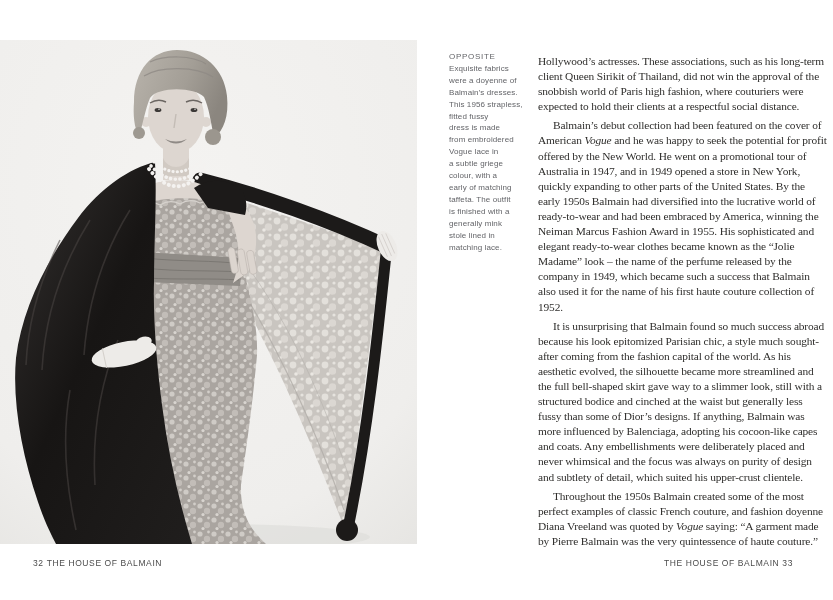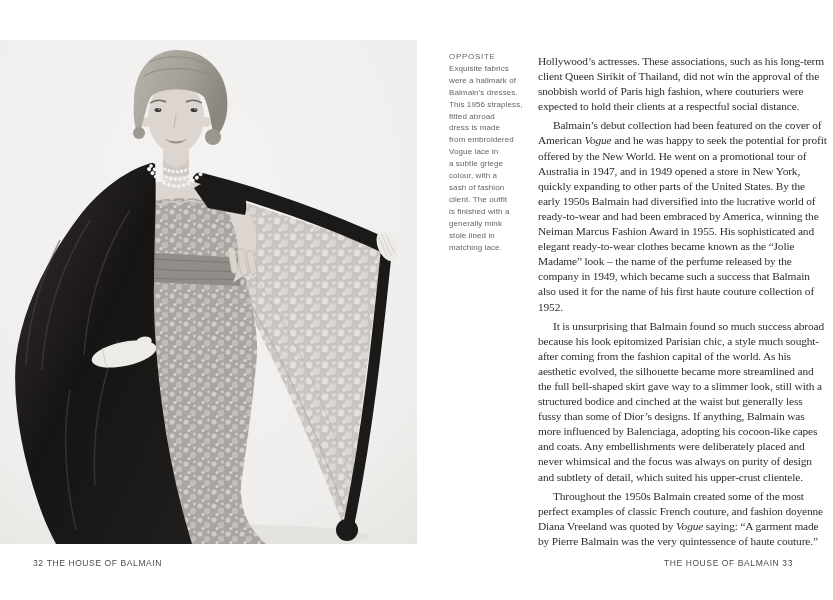--- a/index.html
+++ b/index.html
@@ -149,31 +149,31 @@
         <ellipse rx="9" ry="16" style="fill:var(--glove)"></ellipse>
         <path d="M-4,-12 L-4,10 M0,-13 L0,11 M4,-12 L4,10" stroke="#cfcbc6" stroke-width="0.7" fill="none"></path>
       </g>
     </svg>
   </div>
 
   <div class="caption">
     <div class="label">OPPOSITE</div>
     <div id="caption-lines">
         <div>Exquisite fabrics</div>
-        <div>were a hallmark of</div>
+        <div>were a doyenne of</div>
         <div>Balmain’s dresses.</div>
         <div>This 1956 strapless,</div>
-        <div>fitted abroad</div>
+        <div>fitted fussy</div>
         <div>dress is made</div>
         <div>from embroidered</div>
         <div>Vogue lace in</div>
         <div>a subtle griege</div>
         <div>colour, with a</div>
-        <div>sash of fashion</div>
-        <div>client. The outfit</div>
+        <div>early of matching</div>
+        <div>taffeta. The outfit</div>
         <div>is finished with a</div>
         <div>generally mink</div>
         <div>stole lined in</div>
         <div>matching lace.</div>
       </div>
   </div>
 
   <div class="body-col" id="body-text">
       <p><span>Hollywood’s actresses. These associations, such as his long-term client Queen Sirikit of Thailand, did not win the approval of the snobbish world of Paris high fashion, where couturiers were expected to hold their clients at a respectful social distance.</span></p>
       <p class="indent"><span>Balmain’s debut collection had been featured on the cover of American </span><span class="it">Vogue</span><span> and he was happy to seek the potential for profit offered by the New World. He went on a promotional tour of Australia in 1947, and in 1949 opened a store in New York, quickly expanding to other parts of the United States. By the early 1950s Balmain had diversified into the lucrative world of ready-to-wear and had been embraced by America, winning the Neiman Marcus Fashion Award in 1955. His sophisticated and elegant ready-to-wear clothes became known as the “Jolie Madame” look – the name of the perfume released by the company in 1949, which became such a success that Balmain also used it for the name of his first haute couture collection of 1952.</span></p>

